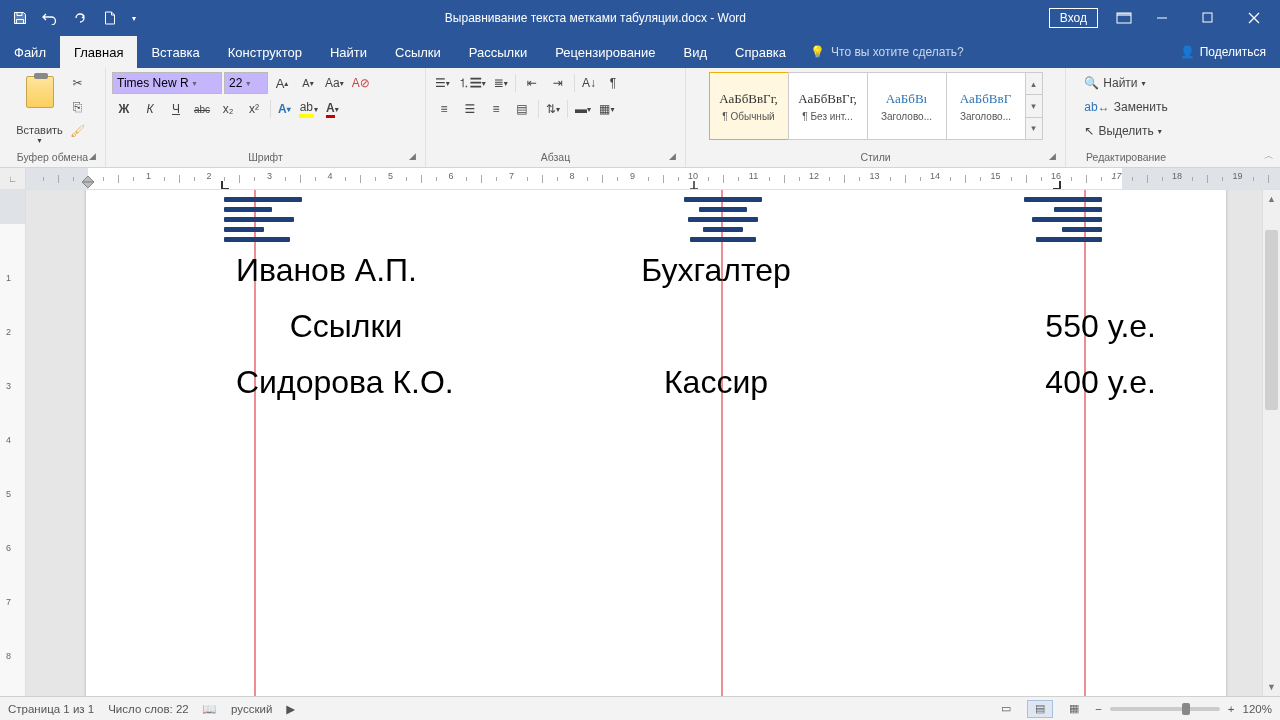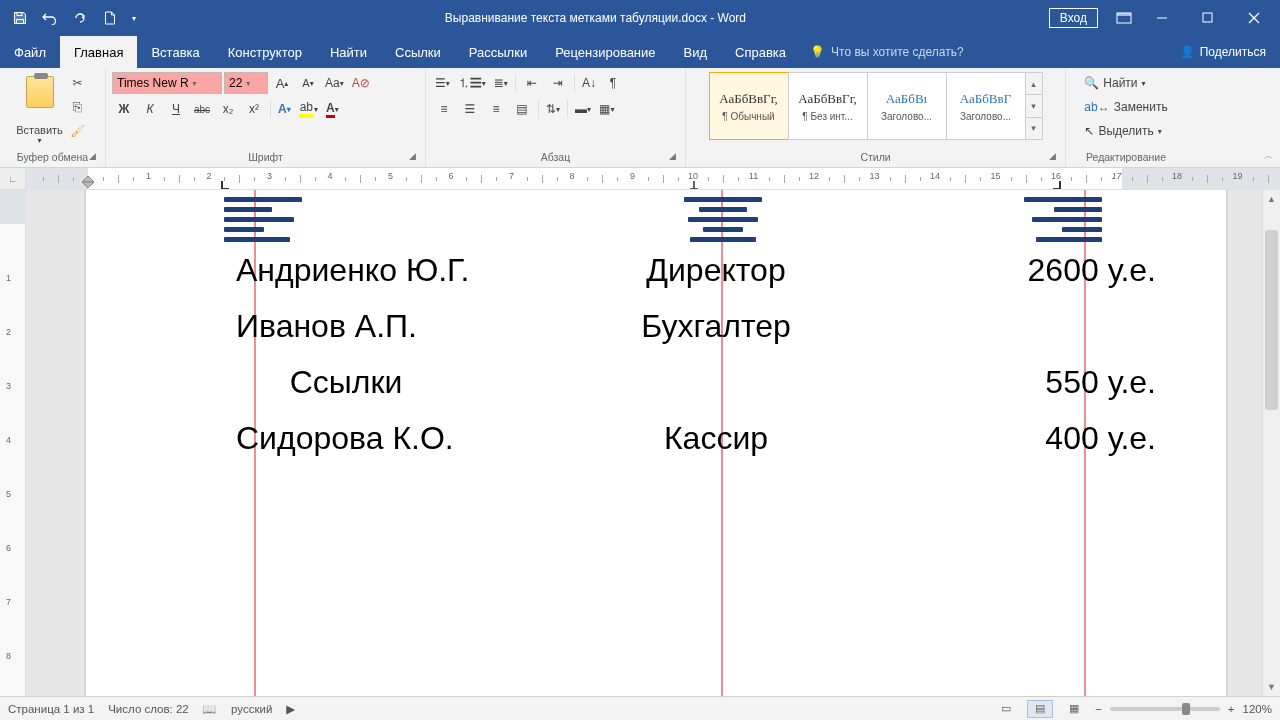--- a/index.html
+++ b/index.html
@@ -29,21 +29,21 @@
 .col { display:flex; flex-direction:column; gap:2px; }
 .ctl { height:22px; display:flex; align-items:center; justify-content:center; font-size:12px; padding:0 3px; color:#444; }
 .ctl.sm { width:24px; }
 .sep { width:1px; background:#ddd; margin:2px 2px; }
 
 
 .big-btn { width:48px; display:flex; flex-direction:column; align-items:center; justify-content:center; font-size:11px; color:#444; padding-top:4px;}
 .paste-icon { width:28px; height:32px; background:linear-gradient(#ffe49c,#fccf5f); border:1px solid #c7a34c; border-radius:2px; position:relative; }
 .paste-icon::before{content:"";position:absolute;top:-4px;left:7px;width:14px;height:6px;background:#888;border-radius:2px;}
 
-.font-sel { border:1px solid #bbb; background:#fca5a5; height:22px; display:flex; align-items:center; padding:0 4px; font-size:12px; }
+.font-sel { border:1px solid #bbb; background:#c4b5fd; height:22px; display:flex; align-items:center; padding:0 4px; font-size:12px; }
 .font-sel .drop { margin-left:4px; font-size:8px; color:#666;}
 
 .style-gal { display:flex; align-items:stretch; height:68px; }
 .style-item { width:80px; border:1px solid #ccc; margin-right:-1px; display:flex; flex-direction:column; align-items:center; justify-content:center; font-size:10px; background:#fff; }
 .style-item .prev { font-family:"Times New Roman",serif; font-size:13px; color:#333; }
 .style-item.sel { border:1px solid #f0b000; background:#fff7e0; }
 .style-nav { width:18px; display:flex; flex-direction:column; border:1px solid #ccc; }
 .style-nav div { flex:1; display:flex; align-items:center; justify-content:center; font-size:9px; color:#666; border-bottom:1px solid #ccc;}
 .style-nav div:last-child{border:none;}
 
@@ -462,25 +462,20 @@
         <span style="width:78px;margin-left:0;"></span>
           <span style="width:48px;margin-left:30px;"></span>
           <span style="width:70px;margin-left:8px;"></span>
           <span style="width:40px;margin-left:38px;"></span>
           <span style="width:66px;margin-left:12px;"></span>
       </div>
 
       <div class="doc">
         <div id="rows">
             <div class="row">
-              <div class="c1">Андриенко Ю.Г.</div>
-              <div class="c2">Директор</div>
-              <div class="c3">2600 у.е.</div>
-            </div>
-            <div class="row">
               <div class="c1">Иванов А.П.</div>
               <div class="c2">Бухгалтер</div>
             </div>
             <div class="row">
               <div class="c2">Ссылки</div>
               <div class="c3">550 у.е.</div>
             </div>
             <div class="row">
               <div class="c1">Сидорова К.О.</div>
               <div class="c2">Кассир</div>

